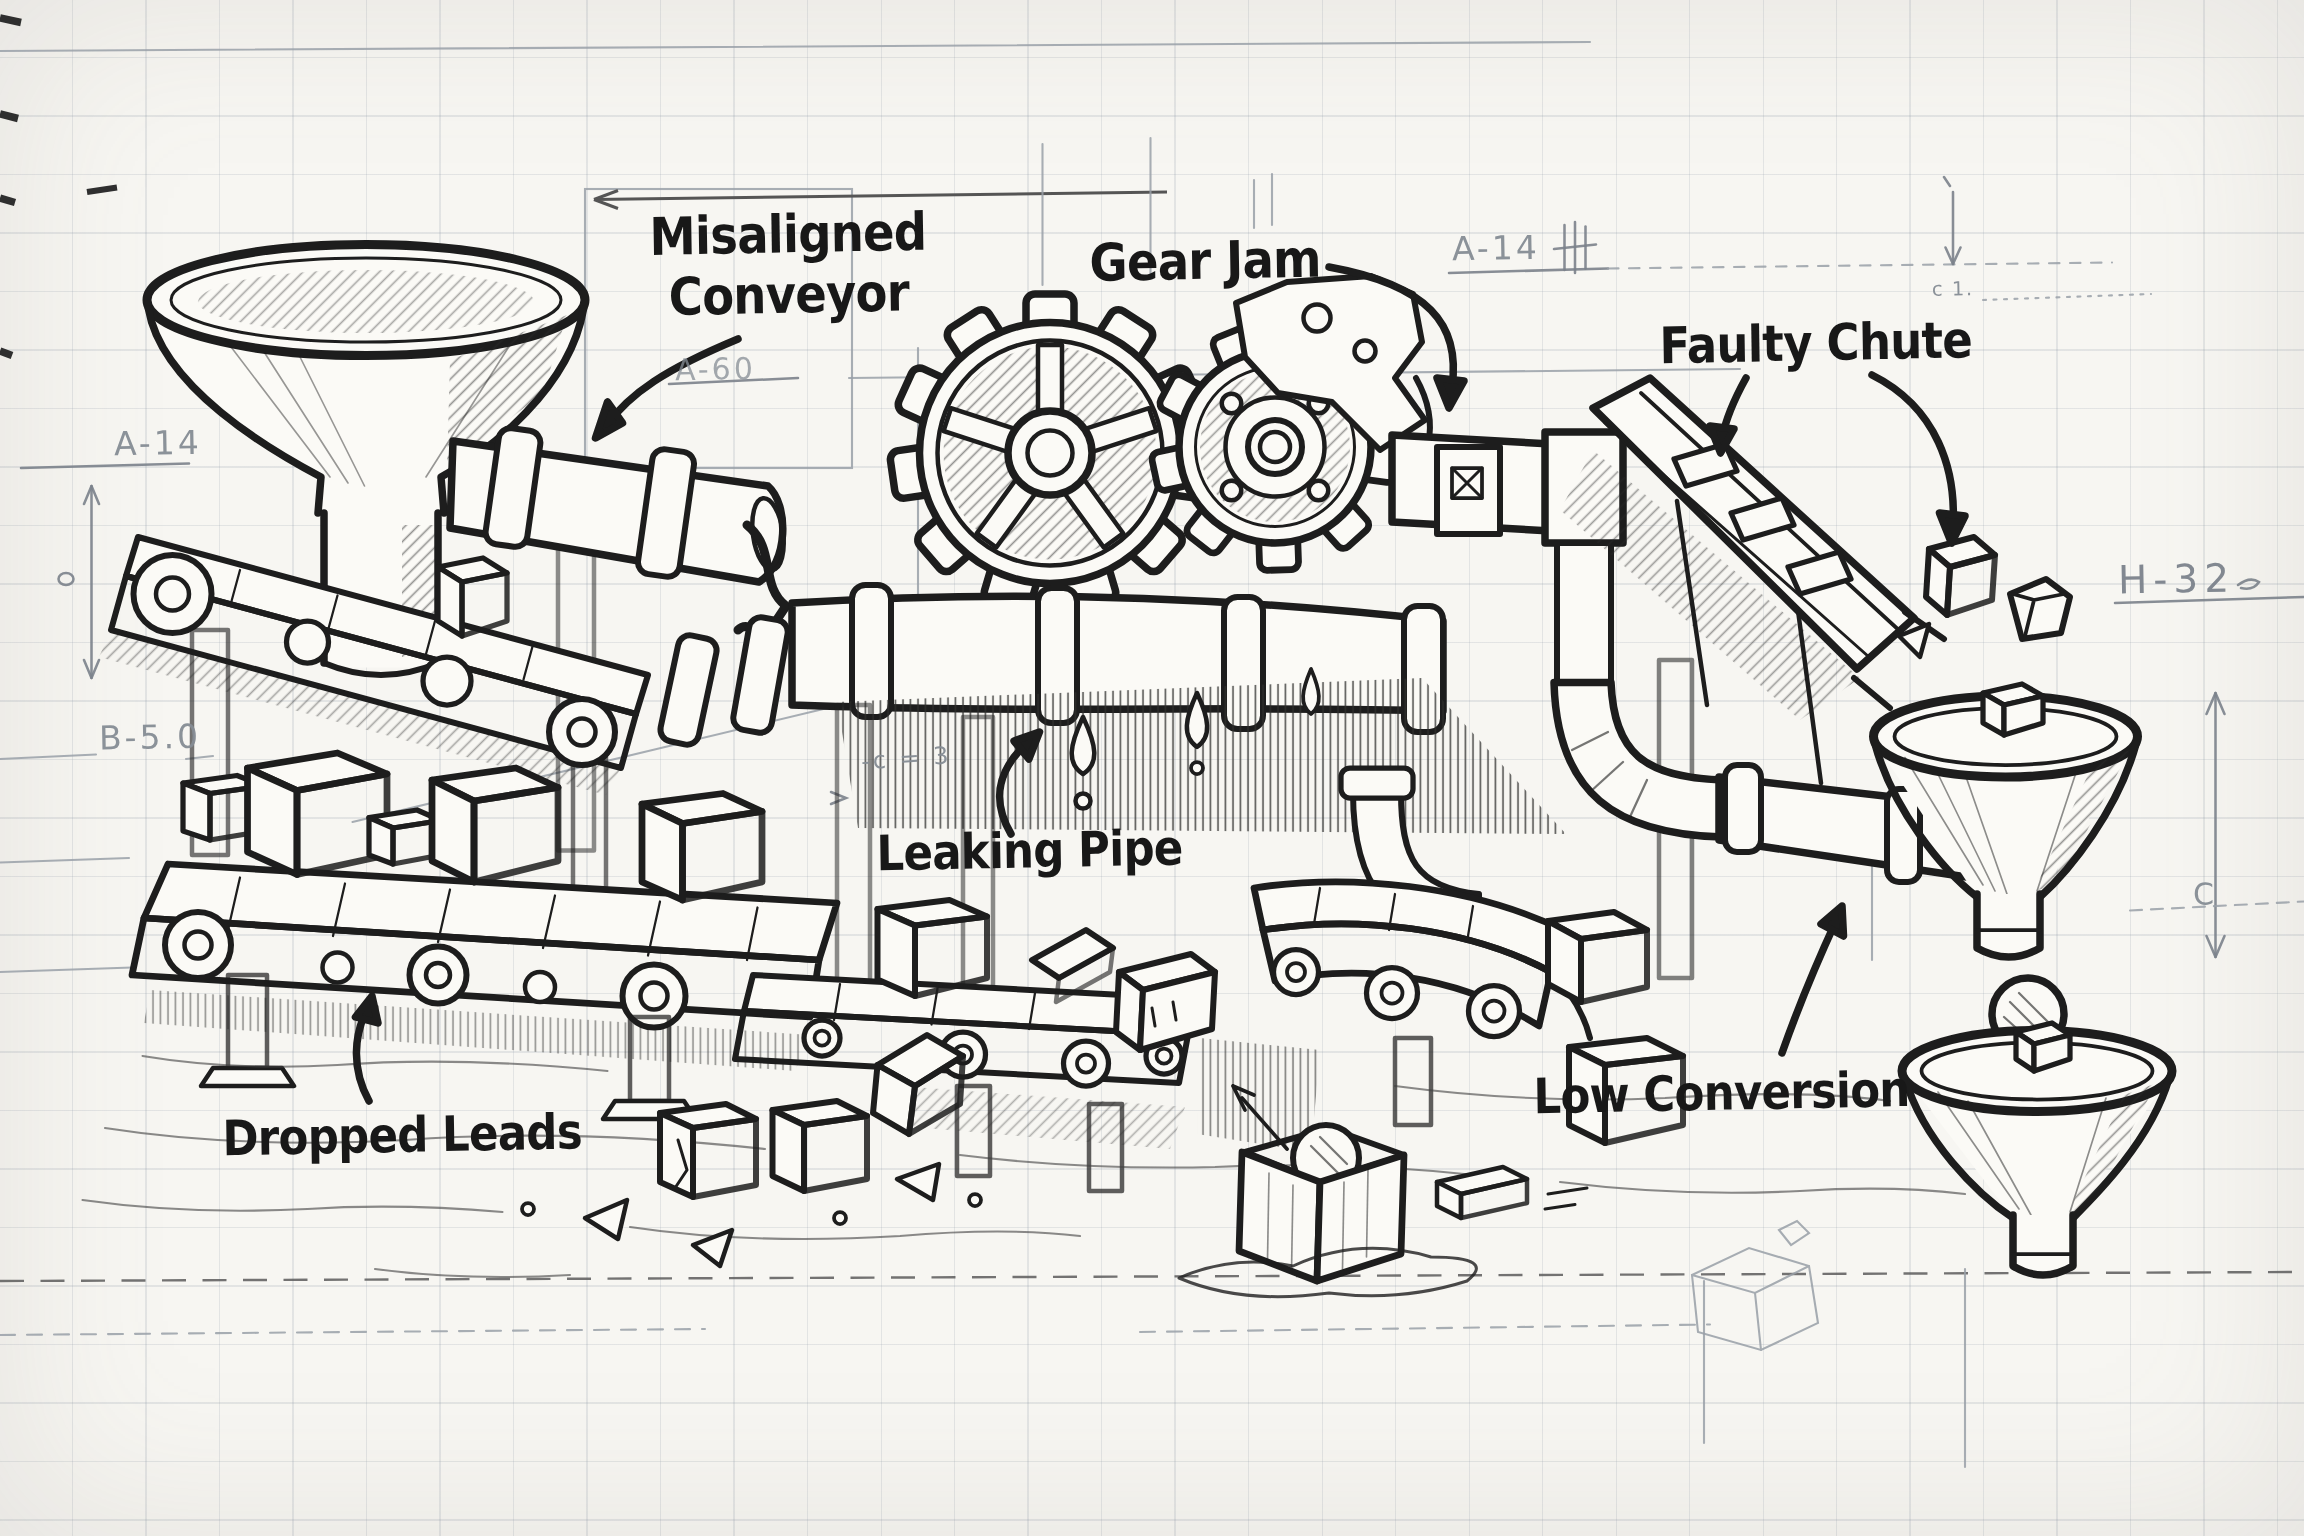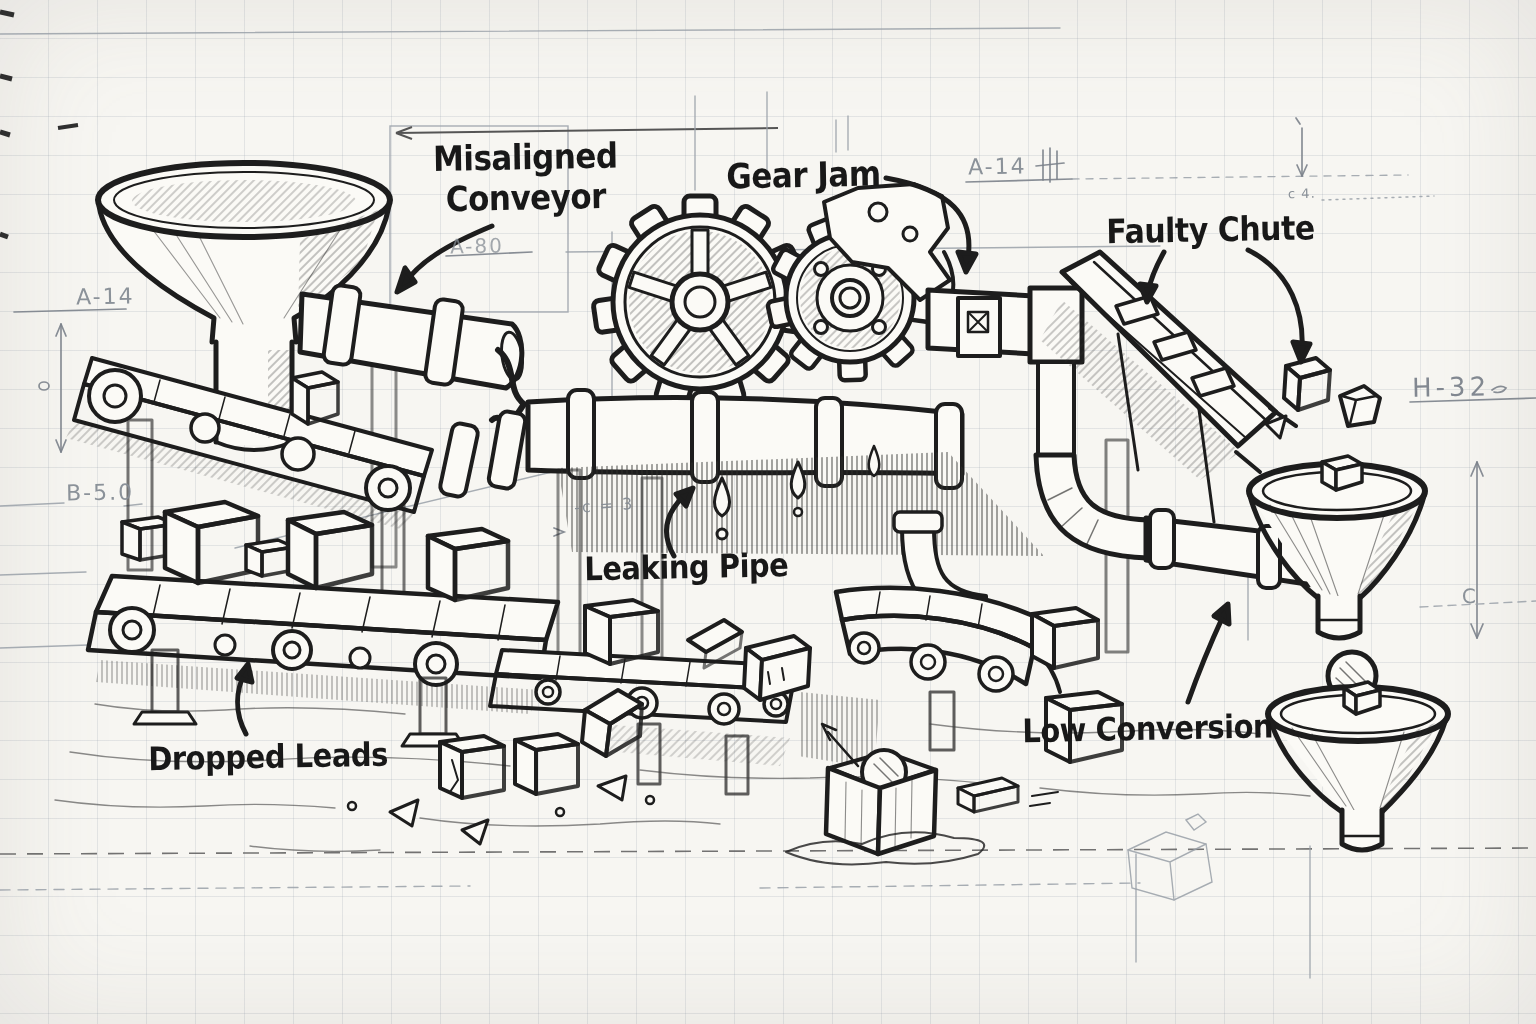--- a/index.html
+++ b/index.html
@@ -476,20 +476,20 @@
   <span>Conveyor</span>
 </div>
 <div class="callout-label" style="left:726px;top:156px;font-size:31px">Gear Jam</div>
 <div class="callout-label" style="left:1106px;top:212px;font-size:30px">Faulty Chute</div>
 <div class="callout-label" style="left:584px;top:550px;font-size:29px">Leaking Pipe</div>
 <div class="callout-label" style="left:148px;top:740px;font-size:29px">Dropped Leads</div>
 <div class="callout-label" style="left:1022px;top:712px;font-size:29px">Low Conversion</div>
 
 <div class="pencil-note" style="left:76px;top:284px;font-size:22px">A-14</div>
 <div class="pencil-note" style="left:66px;top:480px;font-size:22px">B-5.0</div>
-<div class="pencil-note" style="left:450px;top:234px;font-size:20px;opacity:.75">A-80</div>
+<div class="pencil-note" style="left:450px;top:234px;font-size:20px;opacity:.75">A-60</div>
 <div class="pencil-note" style="left:968px;top:154px;font-size:22px">A-14</div>
-<div class="pencil-note" style="left:1288px;top:186px;font-size:13px;letter-spacing:1px">c 4.</div>
+<div class="pencil-note" style="left:1288px;top:186px;font-size:13px;letter-spacing:1px">c 1.</div>
 <div class="pencil-note" style="left:1412px;top:372px;font-size:26px;letter-spacing:4px;color:#7c838c">H-32</div>
 <div class="pencil-note" style="left:574px;top:496px;font-size:16px;transform:rotate(-4deg)">-c = 3</div>
 <div class="pencil-note" style="left:1462px;top:584px;font-size:20px">C</div>
 
 </div>
 
 </body></html>

